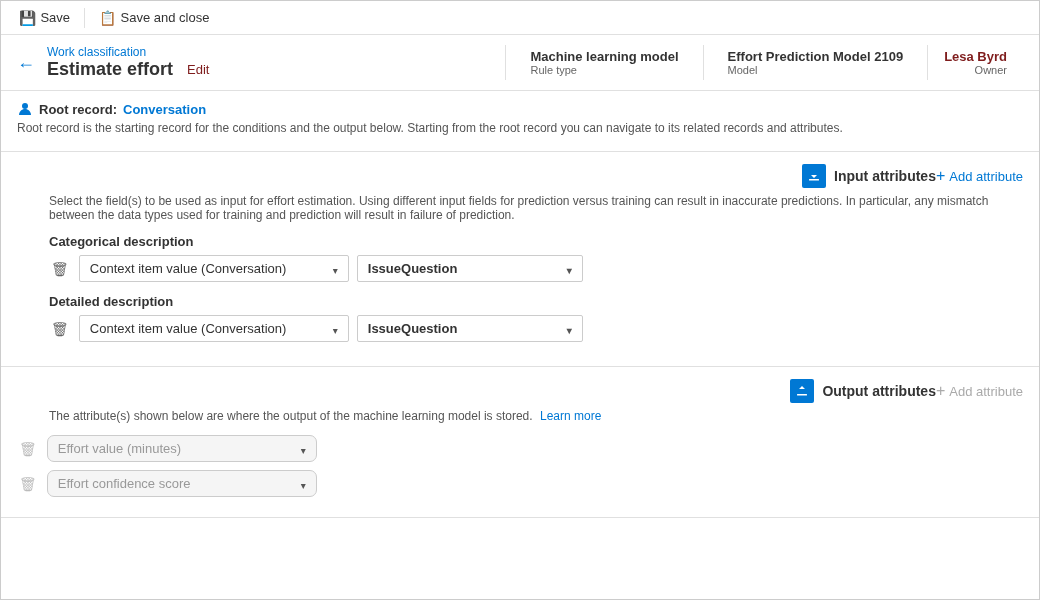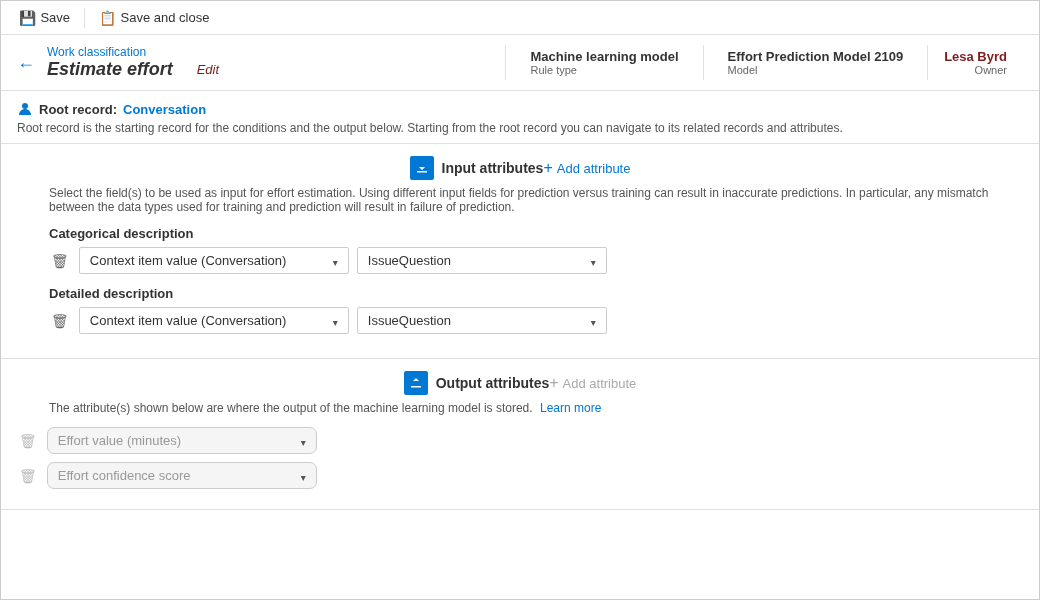--- a/index.html
+++ b/index.html
@@ -64,22 +64,21 @@
       font-size: 12px;
       color: #0078d4;
       cursor: pointer;
     }
     .header-title {
       font-size: 18px;
       font-weight: 600;
       color: #333;
       display: flex;
       align-items: center;
-      gap: 24px;
-      font-style: italic;
+      gap: 14px;
     }
     .header-edit-link {
       font-size: 13px;
       color: #7f1d1d;
       cursor: pointer;
       font-weight: normal;
     }
     .header-meta {
       display: flex;
       align-items: stretch;
@@ -110,21 +109,21 @@
       color: #7f1d1d;
       cursor: pointer;
     }
     .header-owner-label {
       font-size: 11px;
       color: #666;
     }
 
     
     .root-record-section {
-      padding: 10px 16px 8px 16px;
+      padding: 10px 16px 16px 16px;
       border-bottom: 1px solid #e0e0e0;
       background: #fff;
     }
     .root-record-title {
       display: flex;
       align-items: center;
       gap: 6px;
       font-size: 13px;
       font-weight: 600;
       color: #333;
@@ -136,21 +135,21 @@
     }
 
     
     .section {
       padding: 12px 16px;
       border-bottom: 1px solid #e0e0e0;
     }
     .section-header {
       display: flex;
       align-items: center;
-      justify-content: center;
+      justify-content: flex-end;
       margin-bottom: 6px;
     }
     .section-title-row {
       display: flex;
       align-items: center;
       gap: 8px;
     }
     .section-icon-box {
       width: 24px;
       height: 24px;
@@ -215,21 +214,21 @@
       justify-content: space-between;
       border: 1px solid #ccc;
       border-radius: 2px;
       padding: 5px 10px;
       cursor: pointer;
       background: #fff;
       font-size: 13px;
       color: #333;
     }
     .select-box.wide { width: 270px; }
-    .select-box.medium { width: 250px; }
+    .select-box.medium { width: 226px; font-weight: bold; }
     .select-box-disabled {
       background: #f5f5f5;
       color: #999;
       cursor: default;
       border-radius: 7px;
     }
     .select-chevron {
       margin-left: 8px;
       color: #555;
       font-size: 10px;

